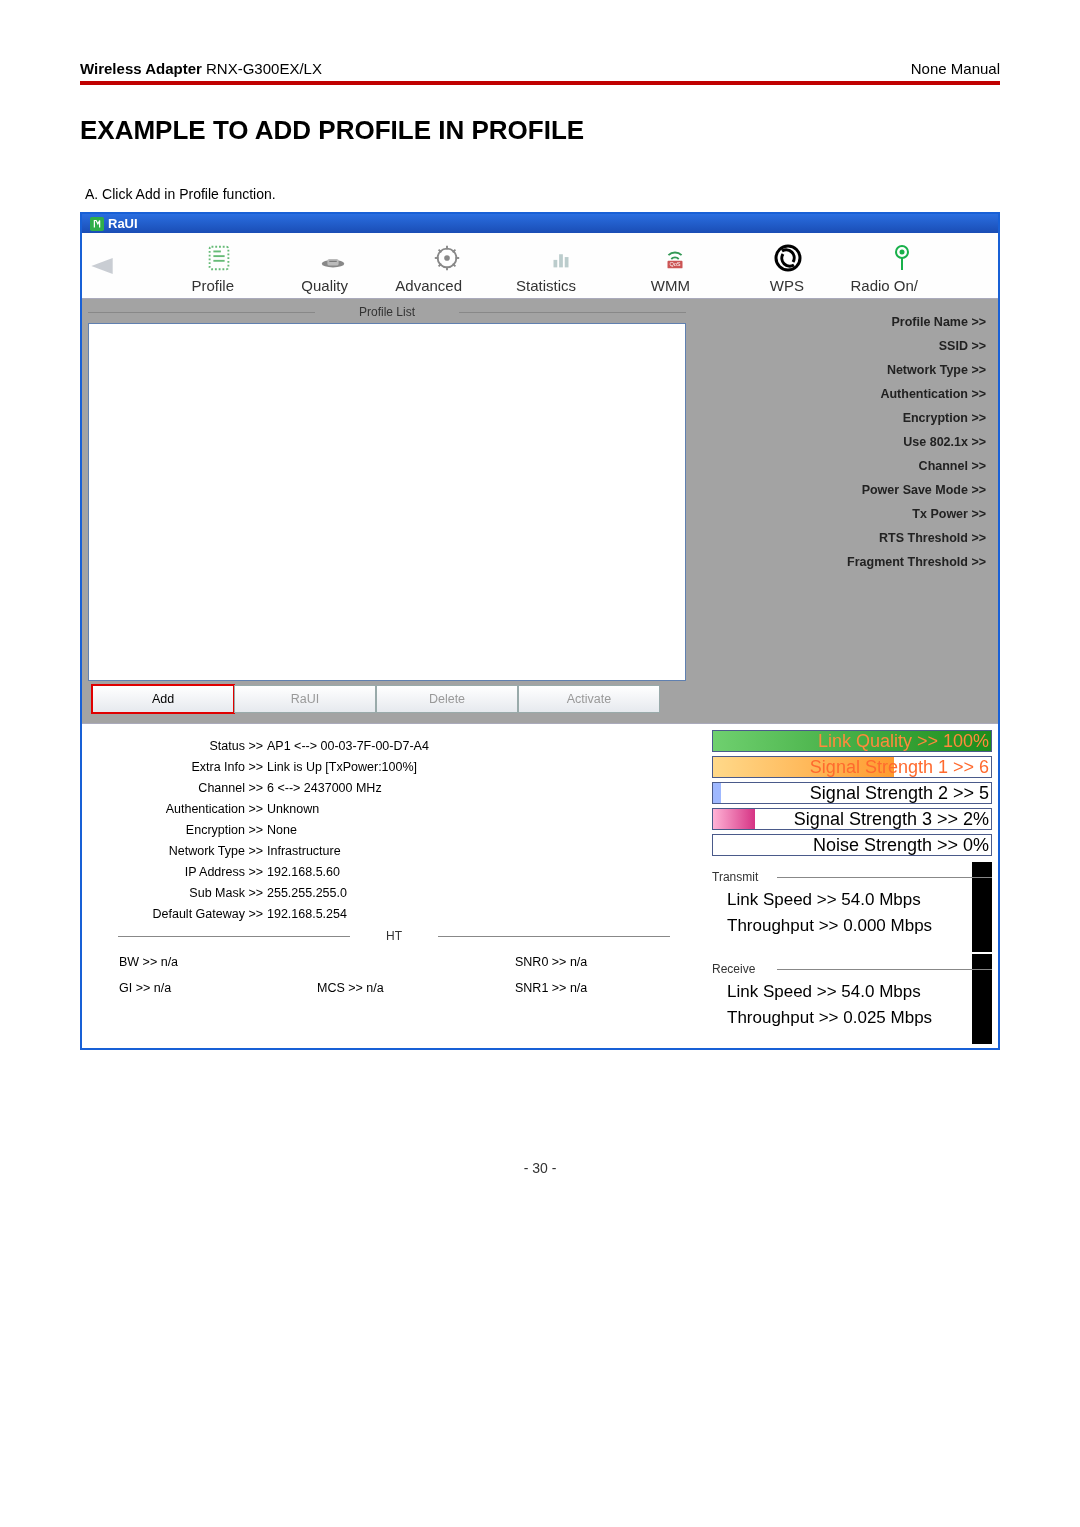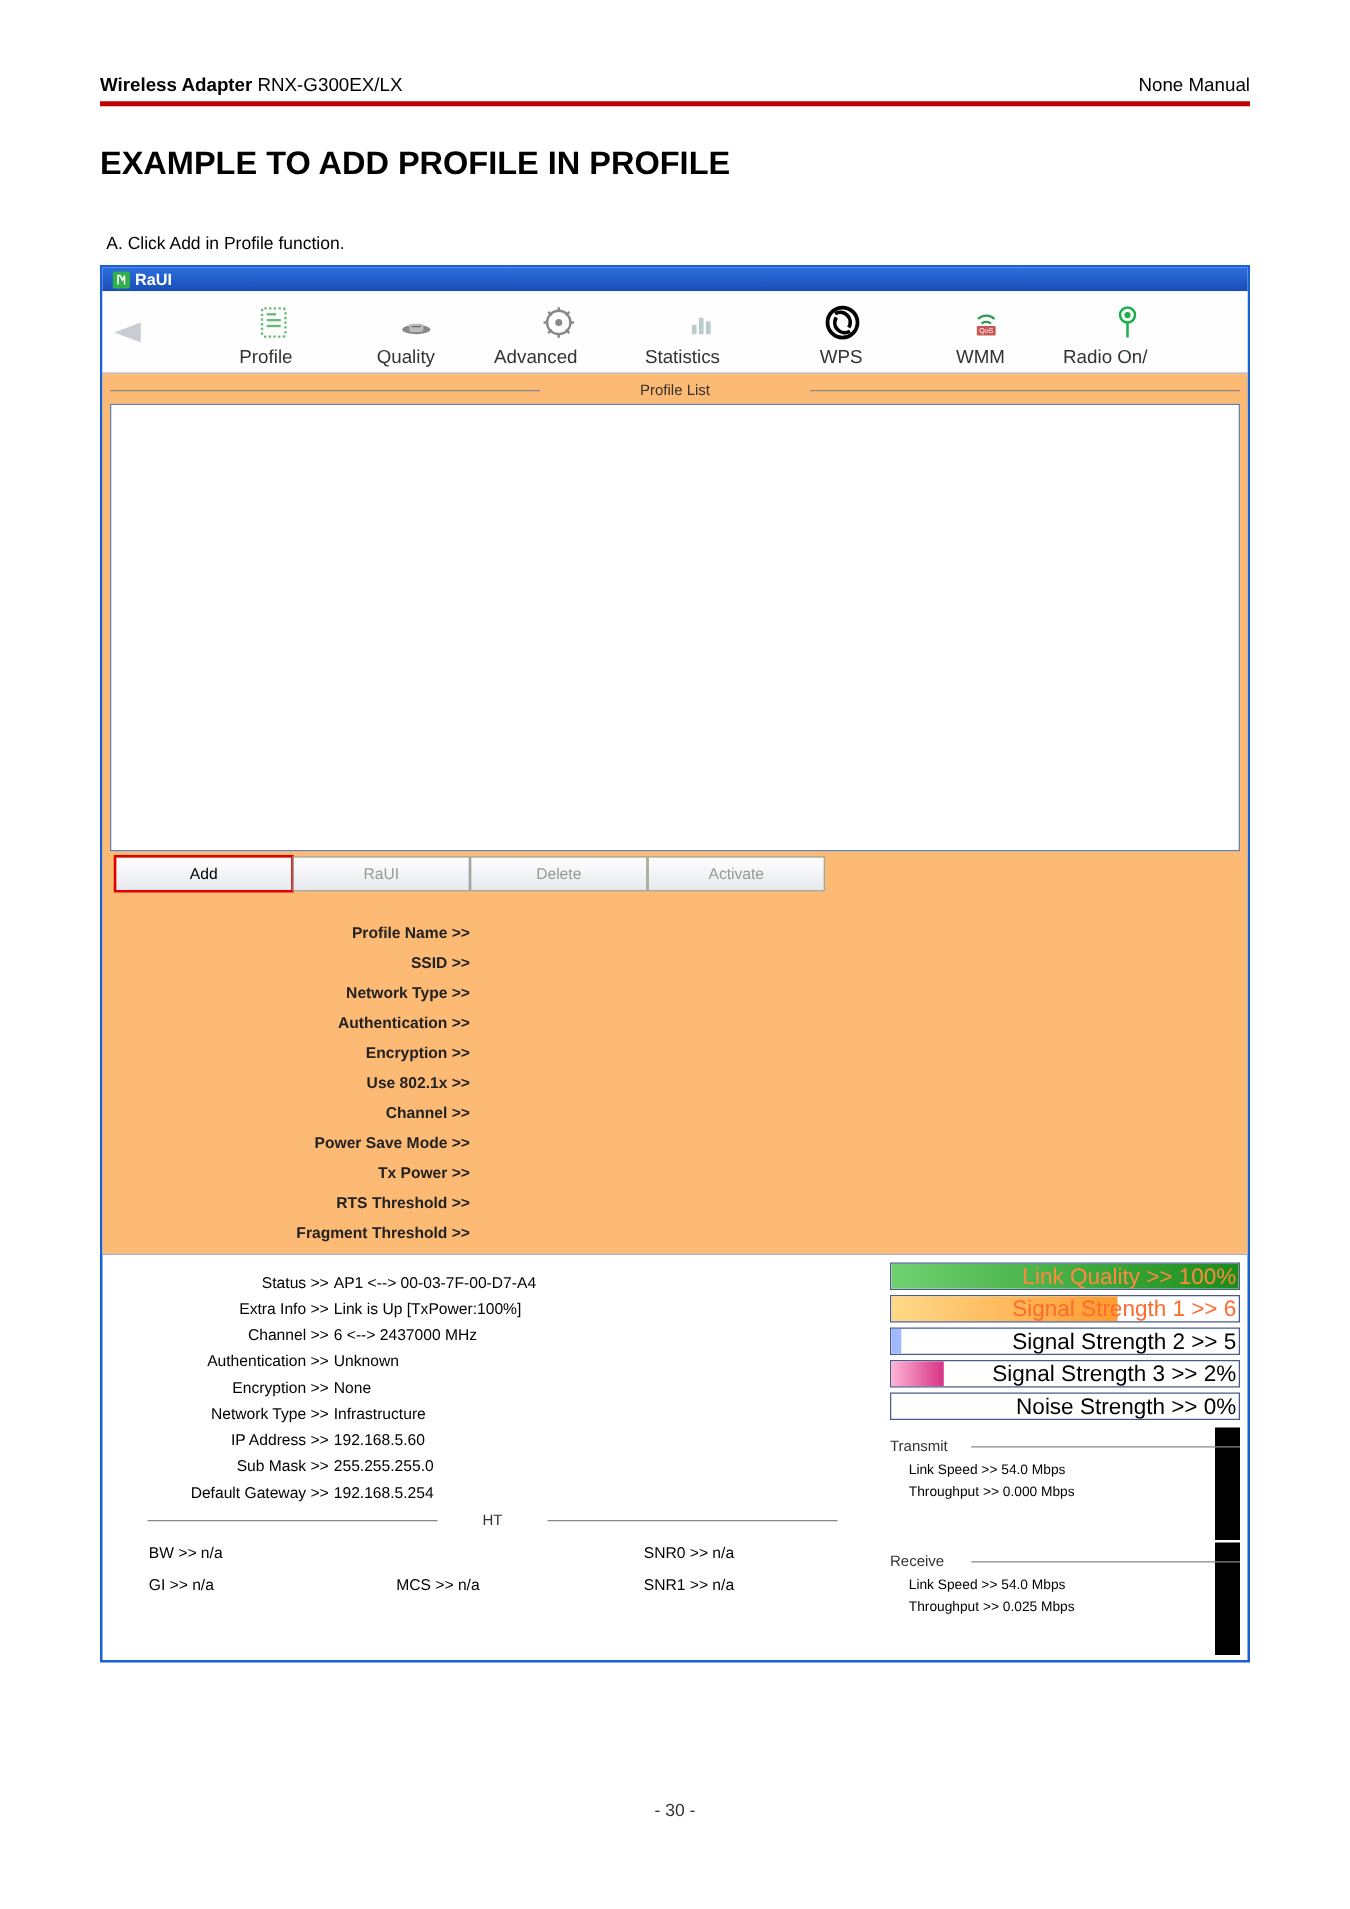--- a/index.html
+++ b/index.html
@@ -12,21 +12,21 @@
   .app-window { border:2px solid #1860d6; width:100%; box-sizing:border-box; font-family: Verdana, Tahoma, sans-serif; font-size:12.5px; }
   .titlebar { background: linear-gradient(to bottom,#2a6ee0,#1a4db5); color:#fff; padding:2px 8px; font-size:13px; font-weight:bold; display:flex; align-items:center; gap:4px; }
   .title-icon { width:14px; height:14px; }
   .toolbar { display:flex; align-items:stretch; background:#fefefe; border-bottom:1px solid #aab; }
   .back-arrow { width:40px; display:flex; align-items:center; justify-content:center; }
   .back-arrow svg { width:32px; height:32px; }
   .tb-item { width:110px; display:flex; flex-direction:column; align-items:flex-end; justify-content:flex-end; padding:6px 2px 4px 2px; font-family:"Segoe UI","Trebuchet MS",sans-serif; font-size:15px; color:#333; }
   .tb-item .icon { height:38px; display:flex; align-items:center; justify-content:center; }
   .tb-item .icon svg { width:30px; height:30px; }
   .tb-wps .icon svg, .tb-radio .icon svg { width:32px; height:32px; }
-  .body-area { display:flex; background:#fdba74;flex-direction:column; }
+  .body-area { display:flex; background:#a3a3a3; }
   .profile-list { flex:1; padding:6px 6px 0 6px; position:relative; }
   .list-title { text-align:center; font-size:12px; color:#333; position:relative; }
   .list-title:before, .list-title:after { content:""; position:absolute; top:50%; width:38%; border-top:1px solid #888; }
   .list-title:before { left:0; } .list-title:after { right:0; }
   .list-box { border:1px solid #6080b0; height:356px; margin-top:4px; background:#fff; }
   .profile-details { width:290px; padding:6px 12px 0 4px;font-weight:bold; }
   .detail-line { text-align:right; margin:10px 0; font-size:12.5px; color:#222; }
   .button-row { display:flex; gap:0; padding:4px 4px 10px 4px; }
   .button-row button { width:142px; height:28px; border:1px solid #9aa; background:linear-gradient(#fff,#e6e9ee); font-size:12.5px; font-family:Verdana,Tahoma,sans-serif; cursor:pointer; }
   .button-row button.disabled { color:#999; }
@@ -47,21 +47,21 @@
   .bar span { position:relative; }
   .bar.lq .bar-fill { width:100%; background:linear-gradient(to right,#6fd06f,#1b8c1b); }
   .bar.lq span { color:#ff8a3c; }
   .bar.s1 .bar-fill { width:65%; background:linear-gradient(to right,#ffd98a,#ff9b2e); }
   .bar.s1 span { color:#ff6a2e; }
   .bar.s2 .bar-fill { width:3%; background:#9fb8ff; }
   .bar.s3 .bar-fill { width:15%; background:linear-gradient(to right,#ffb3d6,#d63384); }
   .bar.ns .bar-fill { width:0%; }
   .tr-sep { position:relative; font-size:12px; color:#333; margin:10px 0 4px 0; }
   .tr-sep:after { content:""; position:absolute; top:50%; left:65px; right:0; border-top:1px solid #888; }
-  .tr-line { font-size:11px; text-align:left; padding-left:15px; margin:6px 0; }
+  .tr-line { font-size:17px; text-align:left; padding-left:15px; margin:6px 0; }
   .spark { width:20px; height:90px; background:#000; float:right; margin:2px 0 0 4px; }
   .page-num { text-align:center; font-size:14px; margin-top:110px; color:#333; }
 </style>
 </head>
 <body>
 
 <div class="page">
   <div class="doc-header">
     <div><span class="bold">Wireless Adapter</span><span> RNX-G300EX/LX</span></div>
     <div>None Manual</div>
@@ -129,38 +129,38 @@
       <div class="tb-item">
         <div class="icon">
             <svg viewBox="0 0 32 32">
               <rect x="8" y="18" width="4" height="8" fill="#bcc"></rect>
               <rect x="14" y="12" width="4" height="14" fill="#bcc"></rect>
               <rect x="20" y="15" width="4" height="11" fill="#bcc"></rect>
             </svg>
           </div>
         <span>Statistics</span>
       </div>
-      <div class="tb-item tb-wps">
-        <div class="icon">
-            <svg viewBox="0 0 32 32">
-              <circle cx="16" cy="16" r="12" fill="none" stroke="#000" stroke-width="3"></circle>
-              <path d="M10 9a8 8 0 0111 11M22 23a8 8 0 01-11-11" fill="none" stroke="#000" stroke-width="3"></path>
-            </svg>
-          </div>
-        <span>WPS</span>
-      </div>
       <div class="tb-item">
         <div class="icon">
             <svg viewBox="0 0 32 32">
               <path d="M9 13a10 10 0 0114 0M12 17a6 6 0 018 0" fill="none" stroke="#395" stroke-width="2"></path>
               <rect x="8" y="19" width="16" height="8" rx="1" fill="#c55"></rect>
               <text x="16" y="25" font-size="6" text-anchor="middle" fill="#fff" font-family="Arial">QoS</text>
             </svg>
           </div>
         <span>WMM</span>
+      </div>
+      <div class="tb-item tb-wps">
+        <div class="icon">
+            <svg viewBox="0 0 32 32">
+              <circle cx="16" cy="16" r="12" fill="none" stroke="#000" stroke-width="3"></circle>
+              <path d="M10 9a8 8 0 0111 11M22 23a8 8 0 01-11-11" fill="none" stroke="#000" stroke-width="3"></path>
+            </svg>
+          </div>
+        <span>WPS</span>
       </div>
       <div class="tb-item tb-radio">
         <div class="icon">
             <svg viewBox="0 0 32 32">
               <circle cx="16" cy="10" r="6" fill="none" stroke="#18b04a" stroke-width="2"></circle>
               <circle cx="16" cy="10" r="2.5" fill="#18b04a"></circle>
               <line x1="16" y1="16" x2="16" y2="28" stroke="#18b04a" stroke-width="2"></line>
             </svg>
           </div>
         <span>Radio On/</span>

